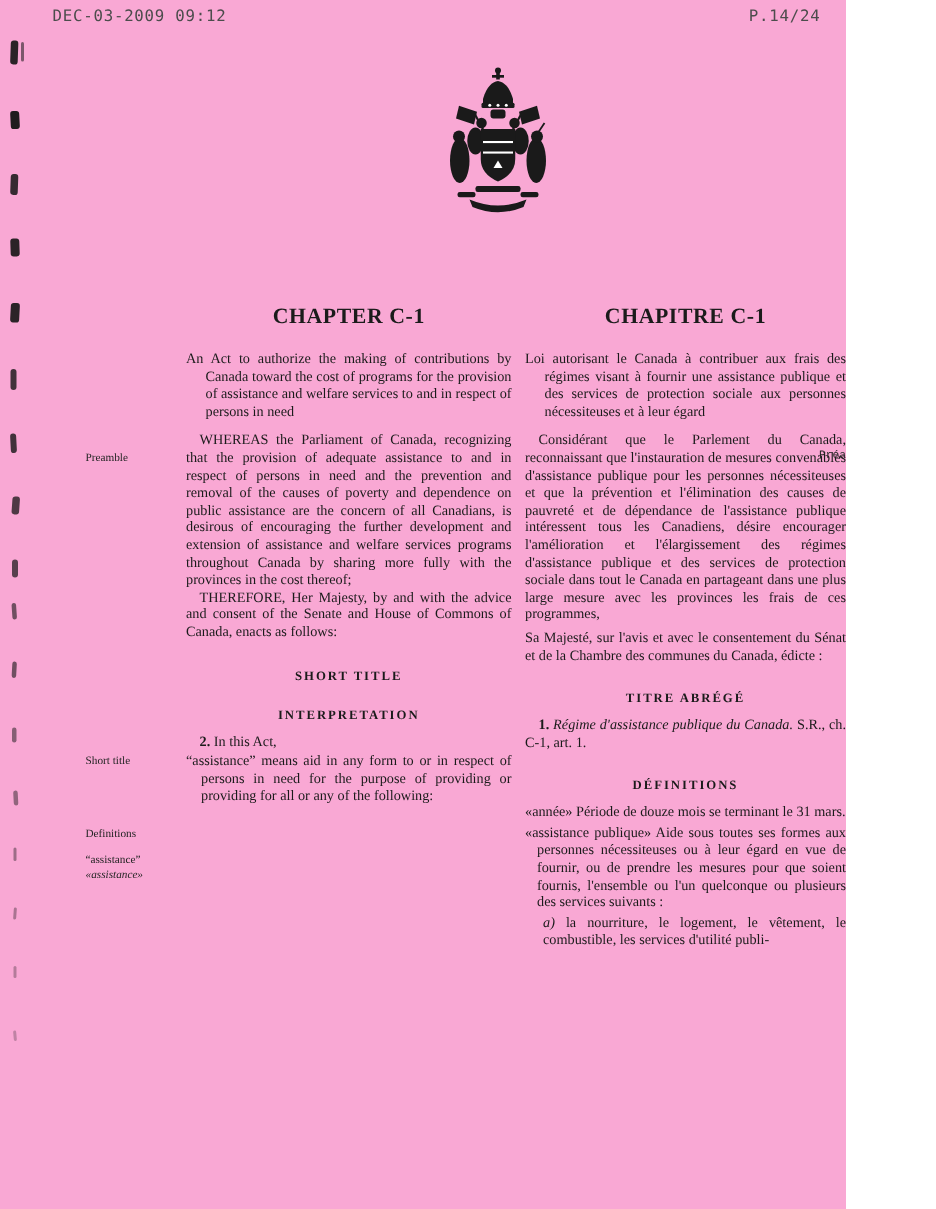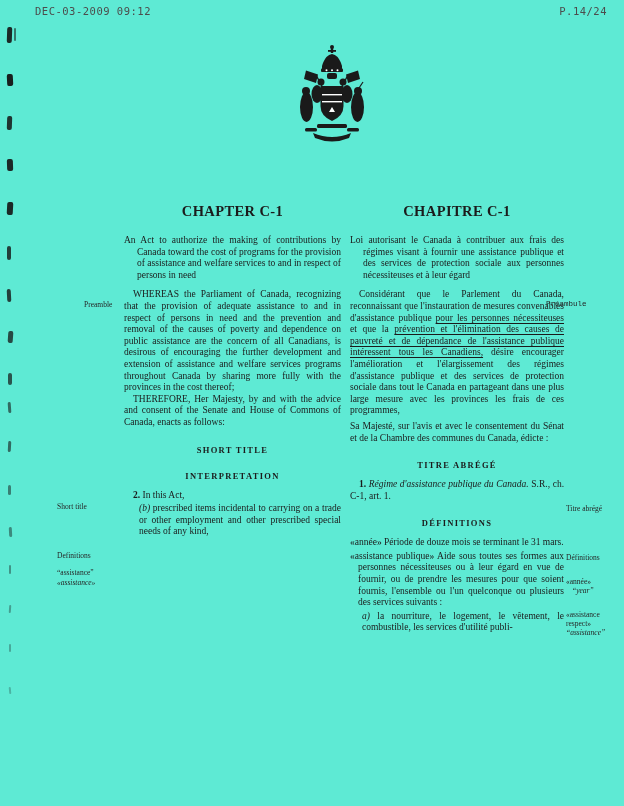--- a/index.html
+++ b/index.html
@@ -1,17 +1,17 @@
 <!DOCTYPE html>
 <html><head>
 <meta charset="utf-8">
 <style>
   html,body{margin:0;padding:0;}
   body{width:624px;height:806px;background:#ffffff;}
-  .page{position:relative;width:624px;height:806px;background:#5eead4;overflow:hidden;
+  .page{position:relative;width:564px;height:806px;background:#f9a8d4;overflow:hidden;
         font-family:"Liberation Serif",serif;color:#1b1b1b;}
 
   
   .fax{position:absolute;top:5px;left:35px;right:17px;display:flex;justify-content:space-between;
        font-family:"DejaVu Sans Mono",monospace;font-size:10.5px;color:#4c4c4c;letter-spacing:.5px;}
 
   
   .mark{position:absolute;background:#141414;border-radius:2px;}
 
   
@@ -26,21 +26,21 @@
   p{margin:0;}
   .longtitle{padding-left:13px;text-indent:-13px;margin-bottom:8px;}
   .ind{text-indent:9px;}
   .mt4{margin-top:4px;}
   .hang10{padding-left:10px;text-indent:-10px;}
   .hang8{padding-left:8px;text-indent:-8px;margin-top:2px;font-family:Liberation Serif, serif;}
   .item-en{margin-left:15px;margin-top:2px;}
   .item-fr{margin-left:12px;margin-top:2px;}
   .b{font-weight:bold;}
   .i{font-style:italic;}
-  .u{text-decoration:underline;text-decoration-thickness:1px;text-underline-offset:2px;}
+  .u{text-decoration-thickness:1px;text-underline-offset:2px;}
 
   
   .mlabel{position:absolute;font-size:7.5px;line-height:9px;color:#262626;white-space:nowrap;}
   .mlabel.i{}
 </style>
 </head>
 <body>
 
 <div class="page">
 
@@ -106,37 +106,37 @@
   </div>
 
   <div class="col col-en">
     <h1 class="chap">CHAPTER C-1</h1>
     <p class="longtitle">An Act to authorize the making of contributions by Canada toward the cost of programs for the provision of assistance and welfare services to and in respect of persons in need</p>
     <p class="ind">WHEREAS the Parliament of Canada, recognizing that the provision of adequate assistance to and in respect of persons in need and the prevention and removal of the causes of poverty and dependence on public assistance are the concern of all Canadians, is desirous of encouraging the further development and extension of assistance and welfare services programs throughout Canada by sharing more fully with the provinces in the cost thereof;</p>
     <p class="ind">THEREFORE, Her Majesty, by and with the advice and consent of the Senate and House of Commons of Canada, enacts as follows:</p>
     <h2 class="sect">SHORT TITLE</h2>
     <h2 class="sect">INTERPRETATION</h2>
     <p class="ind"><span class="b">2.</span><span> In this Act,</span></p>
-    <p class="item-en"><span class="i">(b)</span><span> prescribed items incidental to carrying on a trade or other employment and other prescribed special needs of any kind,</span></p>
+    <p class="hang10" style="margin-top:2px;">“assistance” means aid in any form to or in respect of persons in need for the purpose of providing or providing for all or any of the following:</p>
   </div>
 
   <div class="col col-fr">
     <h1 class="chap">CHAPITRE C-1</h1>
     <p class="longtitle">Loi autorisant le Canada à contribuer aux frais des régimes visant à fournir une assistance publique et des services de protection sociale aux personnes nécessiteuses et à leur égard</p>
     <p class="ind"><span>Considérant que le Parlement du Canada, reconnaissant que l'instauration de mesures convenables d'assistance publique </span><span class="u">pour les personnes nécessiteuses</span><span> et que la </span><span class="u">prévention et l'élimination des causes de pauvreté et de dépendance de l'assistance publique intéressent tous les Canadiens,</span><span> désire encourager l'amélioration et l'élargissement des régimes d'assistance publique et des services de protection sociale dans tout le Canada en partageant dans une plus large mesure avec les provinces les frais de ces programmes,</span></p>
     <p class="mt4">Sa Majesté, sur l'avis et avec le consentement du Sénat et de la Chambre des communes du Canada, édicte :</p>
     <h2 class="sect">TITRE ABRÉGÉ</h2>
     <p class="ind"><span class="b">1.</span><span class="i"> Régime d'assistance publique du Canada.</span><span> S.R., ch. C-1, art. 1.</span></p>
     <h2 class="sect">DÉFINITIONS</h2>
     <p class="hang8">«année» Période de douze mois se terminant le 31 mars.</p>
     <p class="hang8">«assistance publique» Aide sous toutes ses formes aux personnes nécessiteuses ou à leur égard en vue de fournir, ou de prendre les mesures pour que soient fournis, l'ensemble ou l'un quelconque ou plusieurs des services suivants :</p>
     <p class="item-fr"><span class="i">a)</span><span> la nourriture, le logement, le vêtement, le combustible, les services d'utilité publi-</span></p>
   </div>
 
-  <div class="mlabel" style="left:57px;top:300px;margin-left:27px;">Preamble</div>
+  <div class="mlabel" style="left:57px;top:300px;">Preamble</div>
   <div class="mlabel" style="left:57px;top:502px;">Short title</div>
   <div class="mlabel" style="left:57px;top:551px;">Definitions</div>
   <div class="mlabel" style="left:57px;top:568px;">“assistance”</div>
   <div class="mlabel i" style="left:57px;top:578px;">«assistance»</div>
 
   <div class="mlabel" style="left:546px;top:300px;font-family:Liberation Mono, monospace;">Préambule</div>
   <div class="mlabel" style="left:566px;top:504px;">Titre abrégé</div>
   <div class="mlabel" style="left:566px;top:553px;">Définitions</div>
   <div class="mlabel" style="left:566px;top:577px;">«année»</div>
   <div class="mlabel i" style="left:572px;top:586px;">“year”</div>

